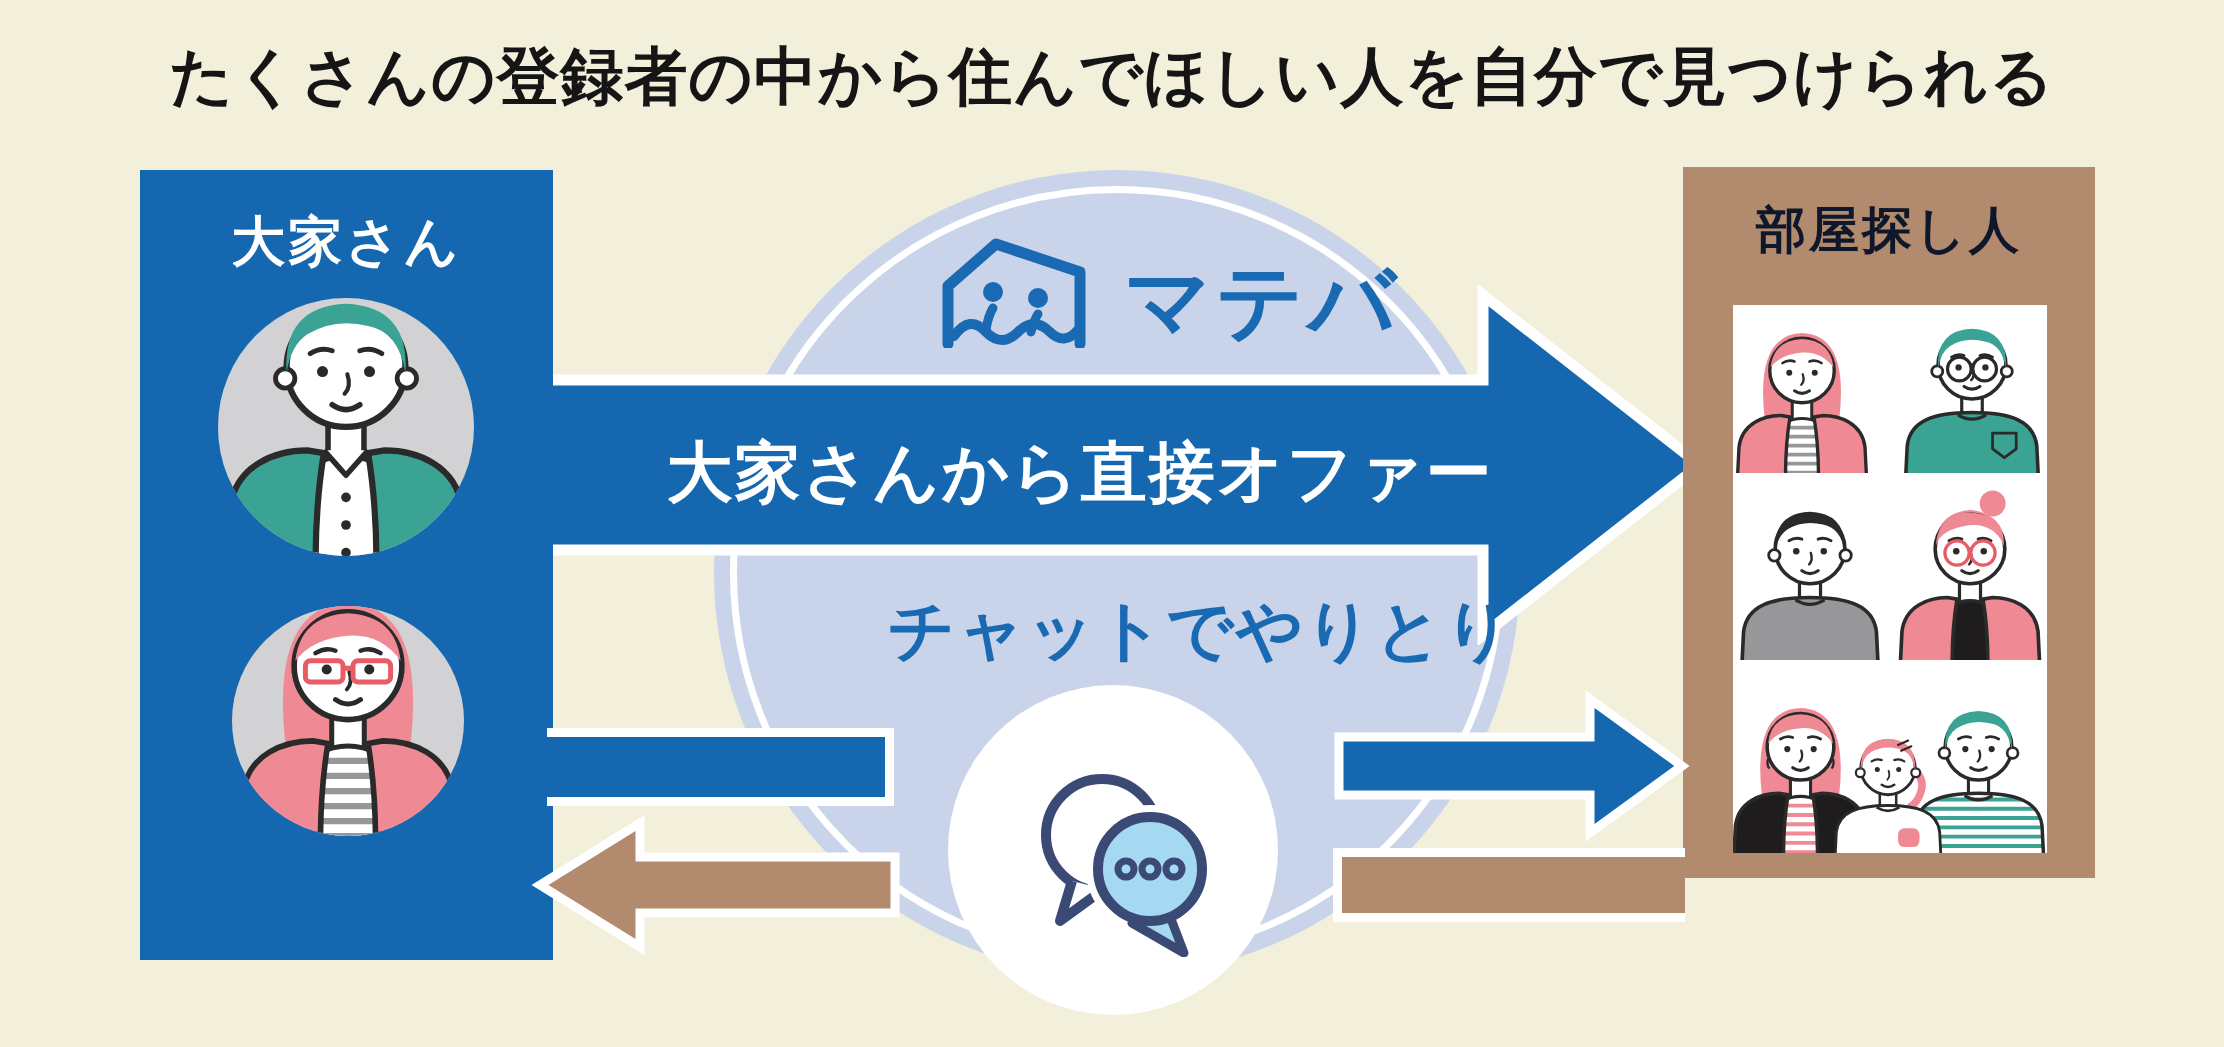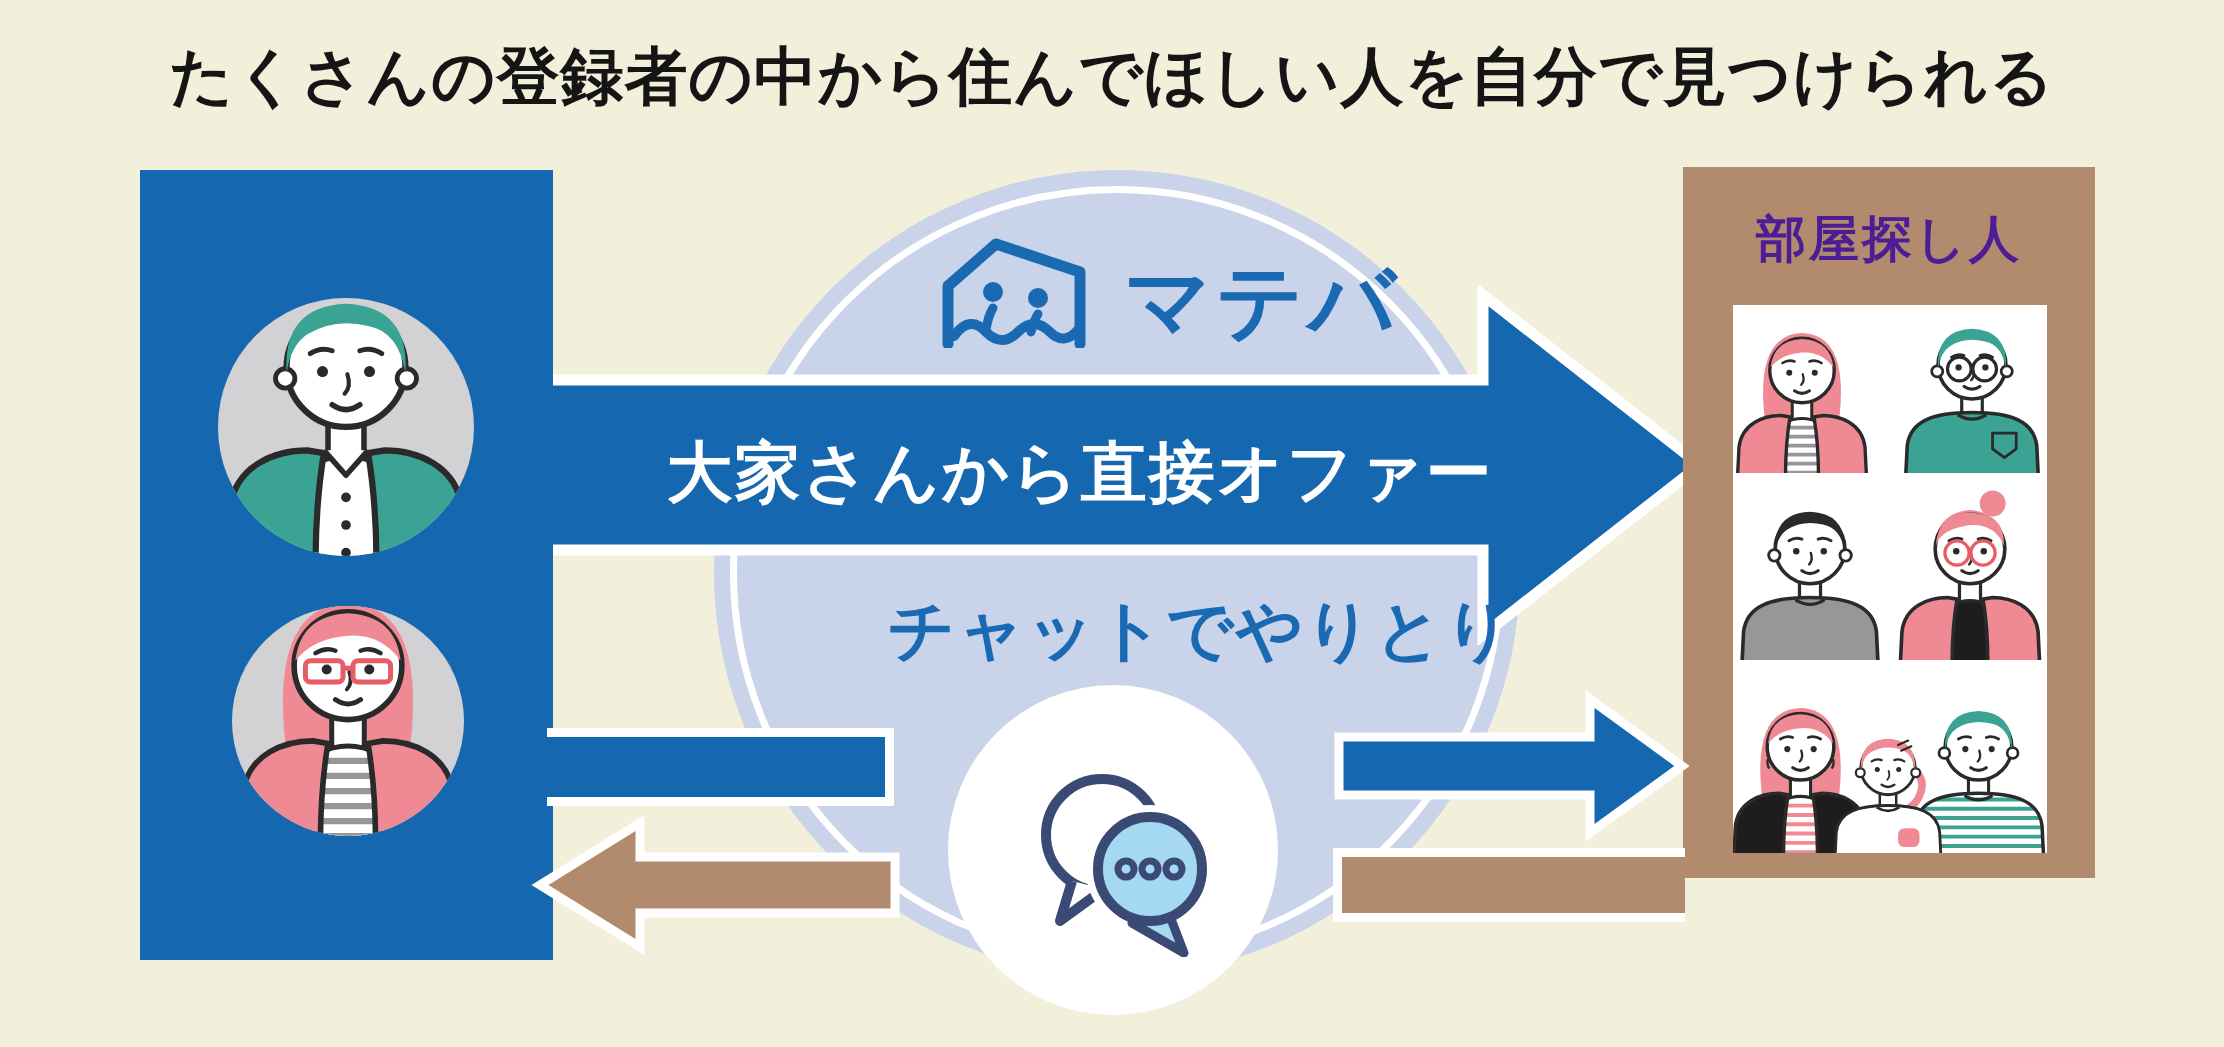--- a/index.html
+++ b/index.html
@@ -48,21 +48,21 @@
   .avatar{
     position:absolute;border-radius:50%;overflow:hidden;background:#d2d2d4;
   }
   #avatar-1{left:78px;top:128px;width:256px;height:258px;}
   #avatar-2{left:92px;top:436px;width:232px;height:230px;}
   .avatar svg{position:absolute;bottom:-8px;left:50%;transform:translateX(-50%);width:108%;}
   #seeker-box{
     left:1683px;top:167px;width:412px;height:711px;background:#b28a6d;
   }
   #seeker-label{
-    margin-top:39px;text-align:center;font-size:50px;font-weight:900;color:#4c1d95;letter-spacing:3px;
+    margin-top:30px;text-align:center;font-size:50px;font-weight:900;color:#0f172a;letter-spacing:3px;
   }
   #seeker-panel{
     position:absolute;left:50px;top:138px;width:314px;height:548px;
   }
   .row{position:relative;width:314px;background:#ffffff;overflow:hidden;}
   #row-1{height:168px;}
   #row-2{height:187px;}
   #row-3{height:193px;}
   .row svg{position:absolute;bottom:-4px;}
   
@@ -99,20 +99,21 @@
   <path d="M93,96 Q96,84 100,78" stroke="#1a6ab3" stroke-width="9" fill="none" stroke-linecap="round"></path>
 </svg>
 <div class="abs" id="brand-name">マテバ</div>
 
 <svg class="abs" id="offer-arrow" viewBox="0 0 1180 360">
   <polygon points="0,95 943,95 943,10 1160,180 943,350 943,265 0,265" fill="#1568af" stroke="#ffffff" stroke-width="11"></polygon>
 </svg>
 <div class="abs" id="chat-label">チャットでやりとり</div>
 
 <div class="abs" id="landlord-box">
+  <div id="landlord-label">大家さん</div>
   <div class="avatar" id="avatar-1">
       <svg viewBox="0 0 200 232" width="276">
         <rect x="87" y="118" width="26" height="38" fill="#fff" stroke="#2a2a2a" stroke-width="4"></rect>
         <path d="M76,232 L76,160 Q100,148 124,160 L124,232 Z" fill="#fff" stroke="#2a2a2a" stroke-width="4"></path>
         <path d="M84,150 L100,168 L116,150" fill="#fff" stroke="#2a2a2a" stroke-width="4" stroke-linejoin="round"></path>
         <circle cx="100" cy="184" r="3.5" fill="#2a2a2a"></circle>
         <circle cx="100" cy="204" r="3.5" fill="#2a2a2a"></circle>
         <circle cx="100" cy="224" r="3.5" fill="#2a2a2a"></circle>
         <path d="M14,232 L16,192 C20,160 50,150 72,150 L84,152 C80,176 78,204 78,232 Z" fill="#3ba393" stroke="#2a2a2a" stroke-width="4.5" stroke-linejoin="round"></path>
         <path d="M186,232 L184,192 C180,160 150,150 128,150 L116,152 C120,176 122,204 122,232 Z" fill="#3ba393" stroke="#2a2a2a" stroke-width="4.5" stroke-linejoin="round"></path>

